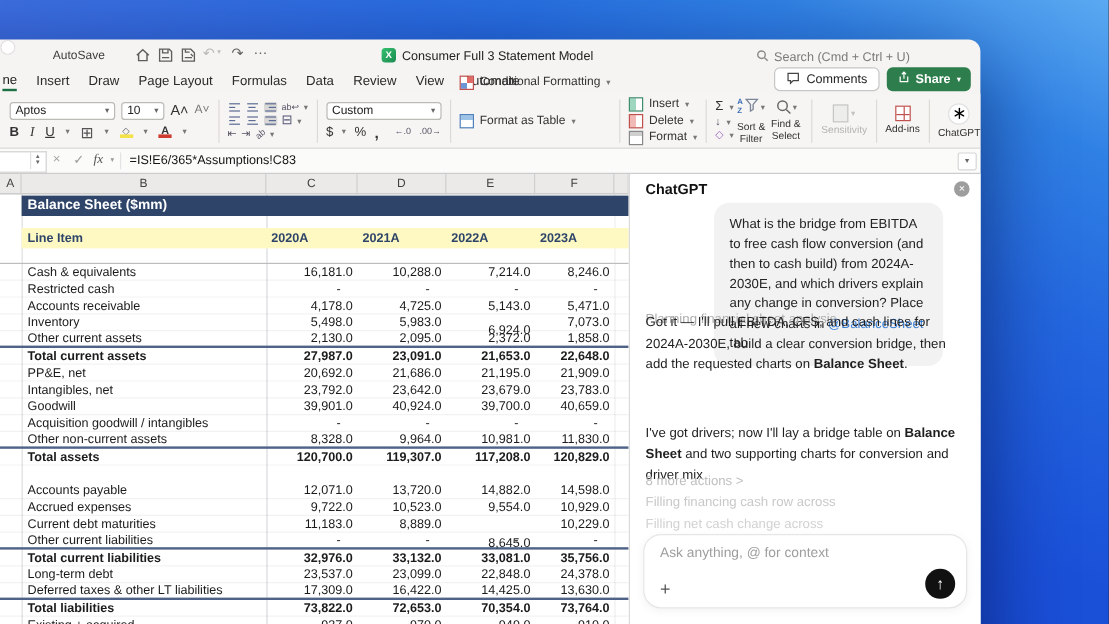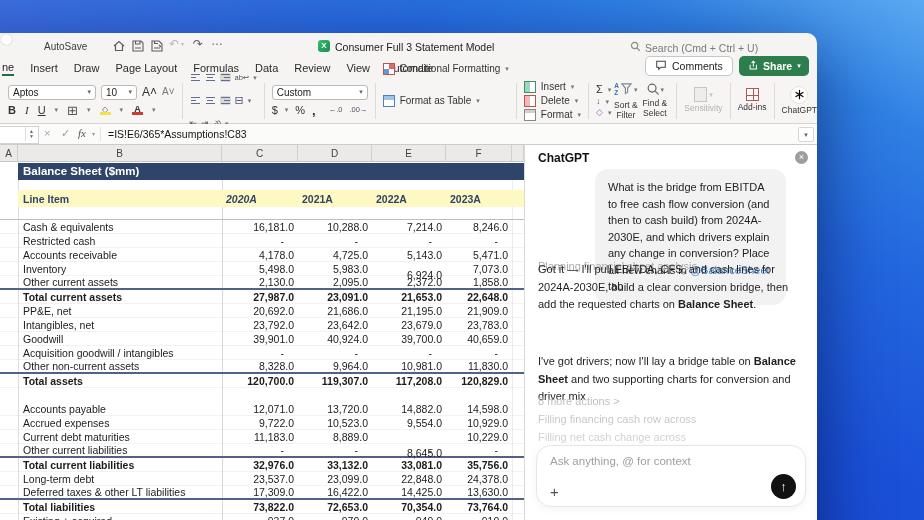--- a/index.html
+++ b/index.html
@@ -239,21 +239,21 @@
             <span class="chev7">▾</span>
             <span class="stack">
                 <span style="font-size:9px;color:#333;font-weight:bold">A</span>
                 <span class="colorbar" style="background:#d03b2f"></span>
               </span>
             <span class="chev7">▾</span>
           </div>
         </div>
         <div class="rdiv"></div>
 
-        <div class="rgroup" style="gap:13px">
+        <div class="rgroup" style="gap:1px">
           <div class="rrow" style="gap:4px">
             <span class="ai">
                 <b></b>
                 <b></b>
                 <b></b>
               </span>
             <span class="ai c">
                 <b></b>
                 <b></b>
                 <b></b>
@@ -446,21 +446,21 @@
               <div class="colh" style="width: 204px;">B</div>
               <div class="colh" style="width: 76px;">C</div>
               <div class="colh" style="width: 74px;">D</div>
               <div class="colh" style="width: 74px;">E</div>
               <div class="colh" style="width: 66px;">F</div>
               <div class="colh" style="width: 12px;"></div>
             </div>
           <div class="navybar" id="navybar" style="background: rgb(46, 68, 104);">Balance Sheet ($mm)</div>
           <div class="lineitem" id="lineitem" style="background: #fef9c3; color: rgb(46, 68, 104);">
             <span class="li-label">Line Item</span>
-          <span class="li-year" style="width: 76px; font-style: italic;">2020A</span>
+          <span class="li-year" style="width: 76px;">2020A</span>
               <span class="li-year" style="width: 74px;">2021A</span>
               <span class="li-year" style="width: 74px;">2022A</span>
               <span class="li-year" style="width: 66px;">2023A</span>
             </div>
           <div class="rows" id="sheet-rows">
               <div class="srow">
                 <div class="c lab">Cash &amp; equivalents</div>
                 <div class="c val" style="width: 76px;">16,181.0</div>
                 <div class="c val" style="width: 74px;">10,288.0</div>
                 <div class="c val" style="width: 74px;">7,214.0</div>

